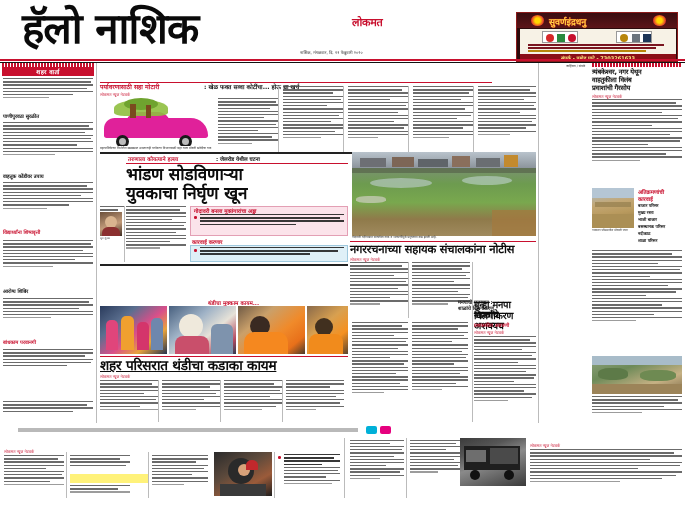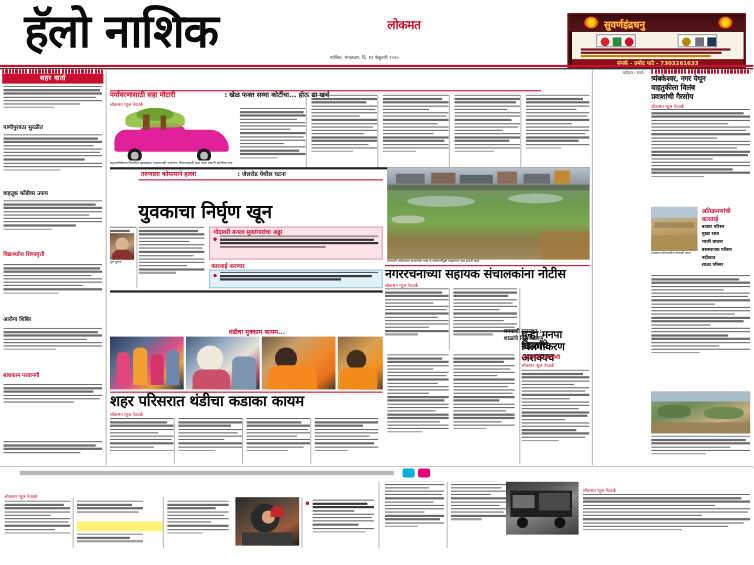--- a/index.html
+++ b/index.html
@@ -377,20 +377,21 @@
   <div class="rule-v" style="left:343px;top:86px;height:66px;"></div>
   <div class="rule-v" style="left:408px;top:86px;height:66px;"></div>
   <div class="rule-v" style="left:473px;top:86px;height:66px;"></div>
   <div class="rule-v" style="left:538px;top:63px;height:360px;"></div>
 
   <div class="rule-h thick" style="left:100px;top:152px;width:436px;"></div>
 
   <div class="kicker" style="position:absolute;left:128px;top:156px;font-size:5.6px;">तरुणाला कोयत्याने हल्ला</div>
   <div class="subhead-sm" style="position:absolute;left:216px;top:156px;font-size:5.4px;">: जेलरोड येथील घटना</div>
   <div class="rule-h red" style="left:126px;top:163px;width:222px;"></div>
+  <div class="hl" style="position:absolute;left:126px;top:165px;width:224px;font-size:17px;">भांडण सोडविणाऱ्या</div>
   <div class="hl" style="position:absolute;left:126px;top:184px;width:224px;font-size:17px;">युवकाचा निर्घृण खून</div>
 
   <div class="photo" style="left:100px;top:212px;width:22px;height:24px;background:linear-gradient(160deg,#6b4f3a,#c29b7a 55%,#3b2a20);">
     <div style="position:absolute;left:5px;top:4px;width:12px;height:12px;border-radius:50%;background:#d9b48f;"></div>
     <div style="position:absolute;left:2px;top:15px;width:18px;height:10px;background:#8b2f2f;border-radius:6px 6px 0 0;"></div>
   </div>
   <div class="micro" style="position:absolute;left:100px;top:237px;width:24px;font-size:3px;">मृत युवक</div>
 
   <div class="body-txt" style="left:100px;top:206px;width:24px;height:6px;">
     <div class="ln" style="width:24px"></div>
@@ -589,21 +590,21 @@
     <div style="position:absolute;left:12px;top:10px;width:20px;height:20px;border-radius:50%;background:#3a2a22;"></div>
     <div style="position:absolute;left:6px;top:26px;width:44px;height:22px;background:#f5881f;border-radius:10px 10px 0 0;"></div>
   </div>
   <div class="photo" style="left:307px;top:306px;width:41px;height:48px;
       background:linear-gradient(140deg,#8a6a4a 0%,#d8a050 40%,#f59020 70%,#5a4530 100%);">
     <div style="position:absolute;left:8px;top:12px;width:18px;height:18px;border-radius:50%;background:#41301f;"></div>
     <div style="position:absolute;left:2px;top:28px;width:34px;height:20px;background:#f18b1c;border-radius:8px 8px 0 0;"></div>
   </div>
 
   <div class="rule-h red" style="left:100px;top:356px;width:248px;"></div>
-  <div class="hl" style="position:absolute;left:100px;top:358px;width:250px;font-size:13.6px;">शहर परिसरात थंडीचा कडाका कायम</div>
+  <div class="hl" style="position:absolute;left:100px;top:358px;width:250px;font-size:13.6px;text-decoration:underline;">शहर परिसरात थंडीचा कडाका कायम</div>
   <div class="byline" style="position:absolute;left:100px;top:374px;">लोकमत न्यूज नेटवर्क</div>
 
   <div class="body-txt" style="left:100px;top:380px;width:58px;height:42px;">
     <div class="ln" style="width:58px"></div>
       <div class="ln" style="width:52px"></div>
     <div class="ln" style="width:58px"></div>
       <div class="ln" style="width:58px"></div>
     <div class="ln" style="width:44px"></div>
       <div class="ln" style="width:58px"></div>
     <div class="ln" style="width:56px"></div>

